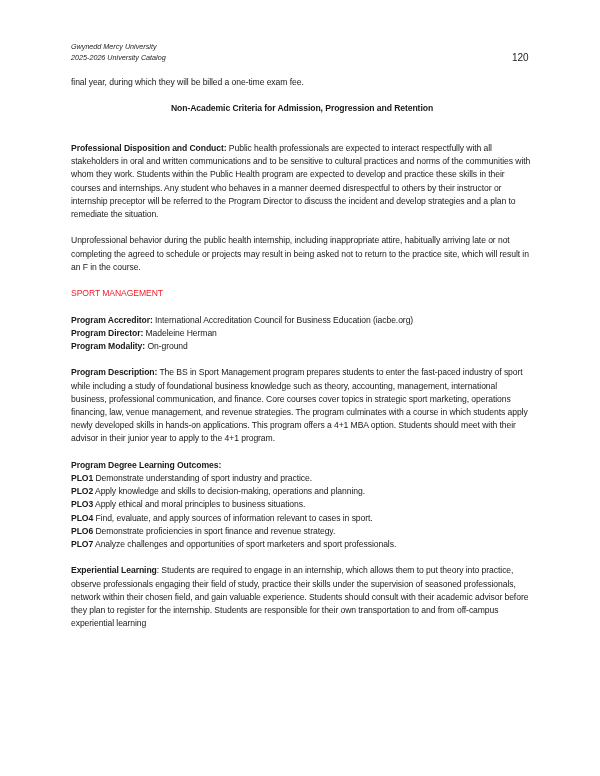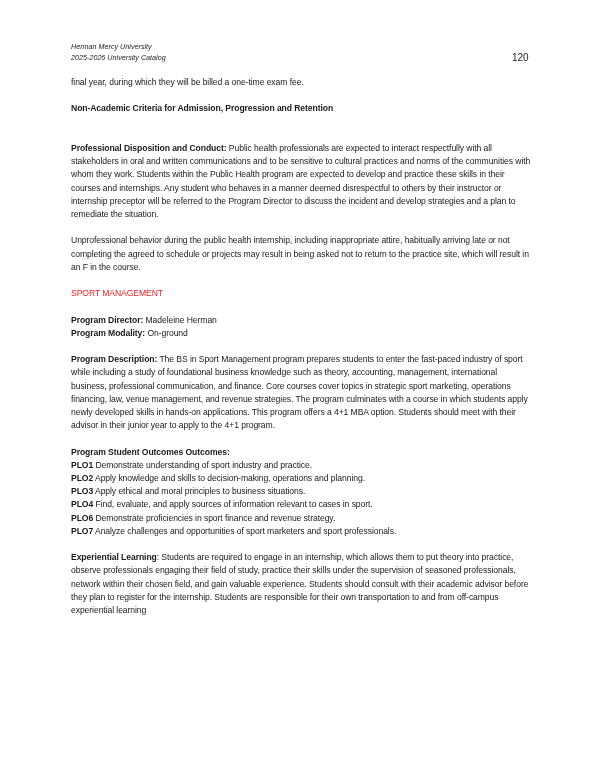--- a/index.html
+++ b/index.html
@@ -4,52 +4,53 @@
   <style>
     html, body { margin: 0; padding: 0; background: #ffffff; }
     body { width: 600px; height: 776px; position: relative; overflow: hidden;
            font-family: "Liberation Sans", sans-serif; color: #1a1a1a; }
     .page { position: absolute; left: 0; top: 0; width: 600px; height: 776px; }
     .hdr { position: absolute; left: 71px; top: 41px; font-style: italic; font-size: 7.2px; line-height: 11px; color: #222; }
     .pgnum { position: absolute; left: 512px; top: 52px; font-size: 10px; color: #222; }
     .body { position: absolute; left: 71px; top: 76px; width: 462px; font-size: 8.6px; line-height: 13.2px; letter-spacing: -0.08px; }
     p { margin: 0; }
     .gap { height: 13.2px; }
-    .center { font-weight: bold; }
+    .center { text-align: center; font-weight: bold; }
     b { font-weight: bold; }
     .red { color: #ee1c25; }
   </style>
 </head>
 <body>
 
 <div class="page">
   <div class="hdr">
-    <div>Herman Mercy University</div>
+    <div>Gwynedd Mercy University</div>
     <div>2025-2026 University Catalog</div>
   </div>
   <div class="pgnum">120</div>
 
   <div class="body">
     <p>final year, during which they will be billed a one-time exam fee.</p>
     <div class="gap"></div>
     <p class="center">Non-Academic Criteria for Admission, Progression and Retention</p>
     <div class="gap"></div>
     <div class="gap"></div>
     <p><b>Professional Disposition and Conduct:</b><span> Public health professionals are expected to interact respectfully with all stakeholders in oral and written communications and to be sensitive to cultural practices and norms of the communities with whom they work. Students within the Public Health program are expected to develop and practice these skills in their courses and internships. Any student who behaves in a manner deemed disrespectful to others by their instructor or internship preceptor will be referred to the Program Director to discuss the incident and develop strategies and a plan to remediate the situation.</span></p>
     <div class="gap"></div>
     <p>Unprofessional behavior during the public health internship, including inappropriate attire, habitually arriving late or not completing the agreed to schedule or projects may result in being asked not to return to the practice site, which will result in an F in the course.</p>
     <div class="gap"></div>
     <p class="red">SPORT MANAGEMENT</p>
     <div class="gap"></div>
+    <p><b>Program Accreditor:</b><span> International Accreditation Council for Business Education (iacbe.org)</span></p>
     <p><b>Program Director:</b><span> Madeleine Herman</span></p>
     <p><b>Program Modality:</b><span> On-ground</span></p>
     <div class="gap"></div>
     <p><b>Program Description:</b><span> The BS in Sport Management program prepares students to enter the fast-paced industry of sport while including a study of foundational business knowledge such as theory, accounting, management, international business, professional communication, and finance. Core courses cover topics in strategic sport marketing, operations financing, law, venue management, and revenue strategies. The program culminates with a course in which students apply newly developed skills in hands-on applications. This program offers a 4+1 MBA option. Students should meet with their advisor in their junior year to apply to the 4+1 program.</span></p>
     <div class="gap"></div>
-    <p><b>Program Student Outcomes Outcomes:</b></p>
+    <p><b>Program Degree Learning Outcomes:</b></p>
     <div>
       <p><b>PLO1</b><span> Demonstrate understanding of sport industry and practice.</span></p>
       <p><b>PLO2</b><span> Apply knowledge and skills to decision-making, operations and planning.</span></p>
       <p><b>PLO3</b><span> Apply ethical and moral principles to business situations.</span></p>
       <p><b>PLO4</b><span> Find, evaluate, and apply sources of information relevant to cases in sport.</span></p>
       <p><b>PLO6</b><span> Demonstrate proficiencies in sport finance and revenue strategy.</span></p>
       <p><b>PLO7</b><span> Analyze challenges and opportunities of sport marketers and sport professionals.</span></p>
     </div>
     <div class="gap"></div>
     <p><b>Experiential Learning</b><span>: Students are required to engage in an internship, which allows them to put theory into practice, observe professionals engaging their field of study, practice their skills under the supervision of seasoned professionals, network within their chosen field, and gain valuable experience. Students should consult with their academic advisor before they plan to register for the internship. Students are responsible for their own transportation to and from off-campus experiential learning</span></p>

